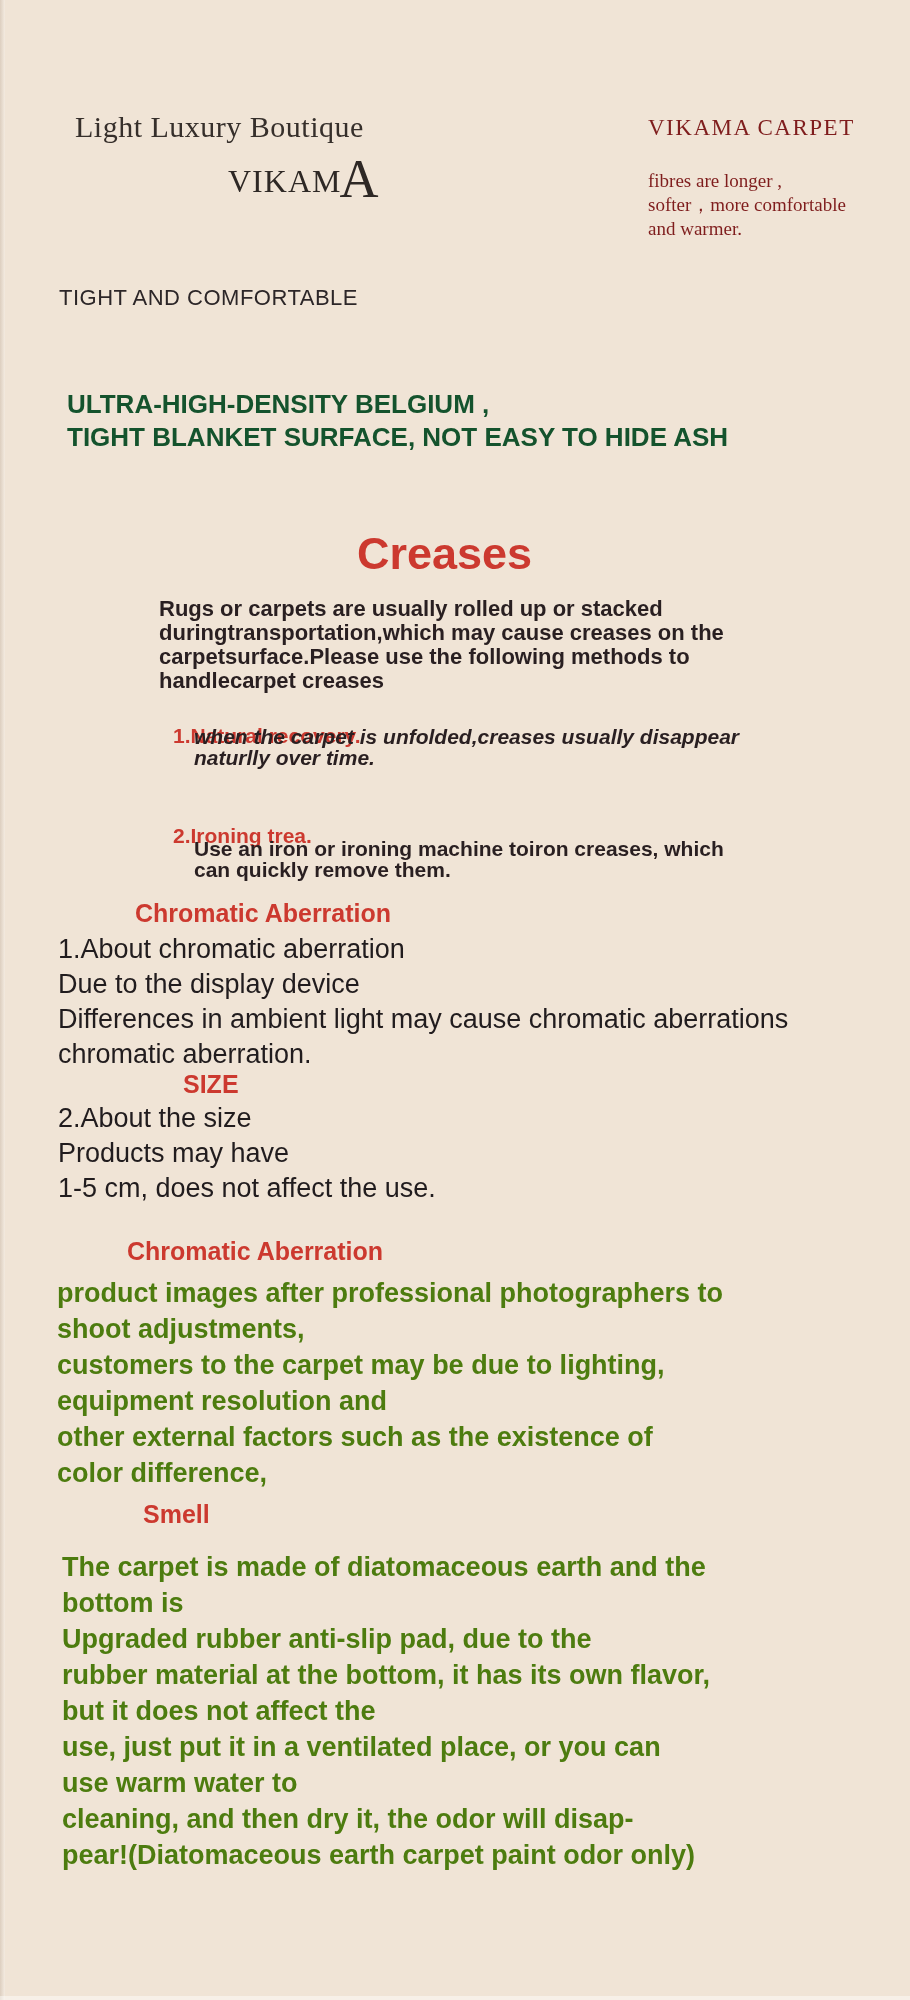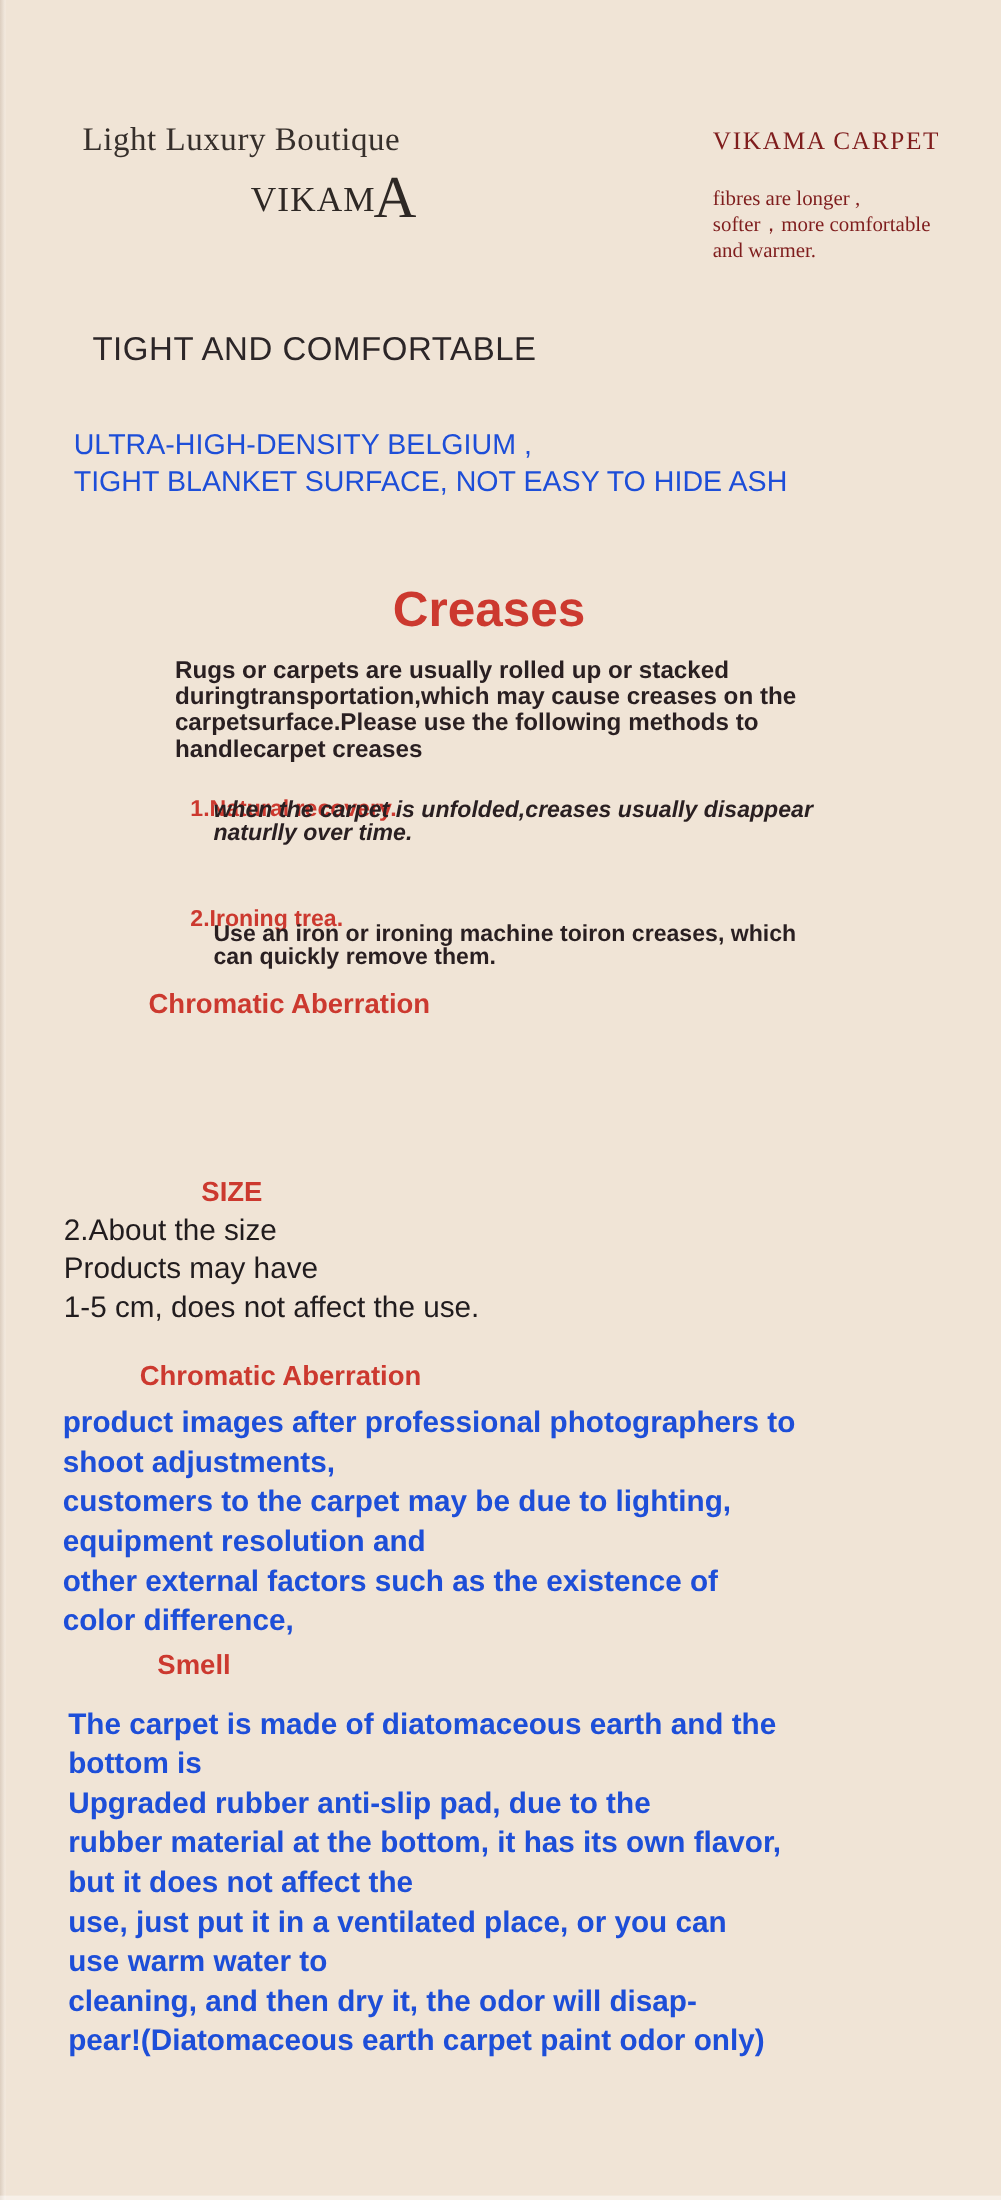--- a/index.html
+++ b/index.html
@@ -44,26 +44,26 @@
   #brand-name .main{font-size:32px;letter-spacing:1px;}
   #brand-name .accent{font-size:54px;display:inline-block;transform:translateY(5px);margin-left:-2px;}
 
   
   #side-note{left:648px;top:115px;width:230px;font-family:"Liberation Serif", serif;color:#7f1d1d;}
   #side-note .title{font-size:23px;letter-spacing:1.5px;margin-bottom:28px;}
   #side-note .body{font-size:19px;line-height:24px;}
 
   
   #intro-heading{
-    left:84px;top:285px;
-    font-size:30px;color:#2c2628;letter-spacing:0.5px;margin-top:16px;
+    left:59px;top:285px;
+    font-size:22px;color:#2c2628;letter-spacing:0.5px;
   }
   #intro-sub{
     left:67px;top:388px;
-    font-size:26px;color:#1d4ed8;line-height:33px;
+    font-size:26px;color:#14532d;line-height:33px;font-weight:bold;
   }
 
   
   #creases-heading{
     left:357px;top:528px;
     font-size:45px;font-weight:bold;color:var(--red);
   }
   #creases-paragraph{
     left:159px;top:597px;width:585px;
     font-size:22px;font-weight:bold;color:#291f21;line-height:24px;
@@ -79,21 +79,21 @@
   #crease-item-2-title{left:173px;top:812px;margin-top:12px;}
   #crease-item-2-body{left:194px;top:838px;width:570px;}
 
   .red-heading{
     font-size:25px;font-weight:bold;color:var(--red);
   }
   .plain-block{
     font-size:27px;color:#211c1e;line-height:35px;
   }
   .bold-block{
-    font-size:27px;font-weight:bold;color:#1d4ed8;line-height:36px;
+    font-size:27px;font-weight:bold;color:#4d7c0f;line-height:36px;
   }
 
   #chromatic1-heading{left:135px;top:899px;}
   #chromatic1-body{left:58px;top:932px;width:800px;}
 
   #size-heading{left:183px;top:1070px;}
   #size-body{left:58px;top:1101px;width:700px;}
 
   #chromatic2-heading{left:127px;top:1237px;}
   #chromatic2-body{left:57px;top:1275px;width:800px;}
@@ -133,20 +133,24 @@
 
   <div id="crease-item-1-title" class="abs crease-item-title">1.Natural recovery.</div>
   <div id="crease-item-1-body" class="abs crease-item-body lines">when the carpet is unfolded,creases usually disappear
 naturlly over time.</div>
 
   <div id="crease-item-2-title" class="abs crease-item-title">2.Ironing trea.</div>
   <div id="crease-item-2-body" class="abs crease-item-body lines">Use an iron or ironing machine toiron creases, which
 can quickly remove them.</div>
 
   <div id="chromatic1-heading" class="abs red-heading">Chromatic Aberration</div>
+  <div id="chromatic1-body" class="abs plain-block lines">1.About chromatic aberration
+Due to the display device
+Differences in ambient light may cause chromatic aberrations
+chromatic aberration.</div>
 
   <div id="size-heading" class="abs red-heading">SIZE</div>
   <div id="size-body" class="abs plain-block lines">2.About the size
 Products may have
 1-5 cm, does not affect the use.</div>
 
   <div id="chromatic2-heading" class="abs red-heading">Chromatic Aberration</div>
   <div id="chromatic2-body" class="abs bold-block lines">product images after professional photographers to
 shoot adjustments,
 customers to the carpet may be due to lighting,

